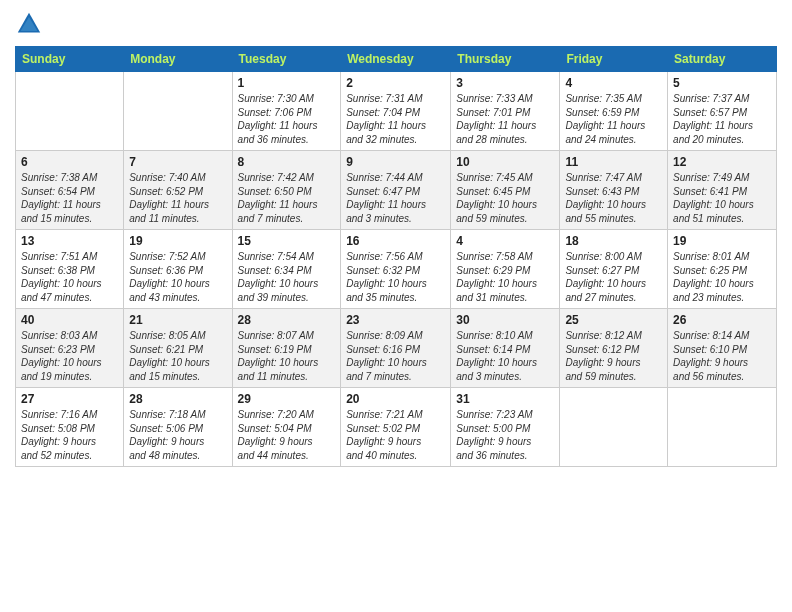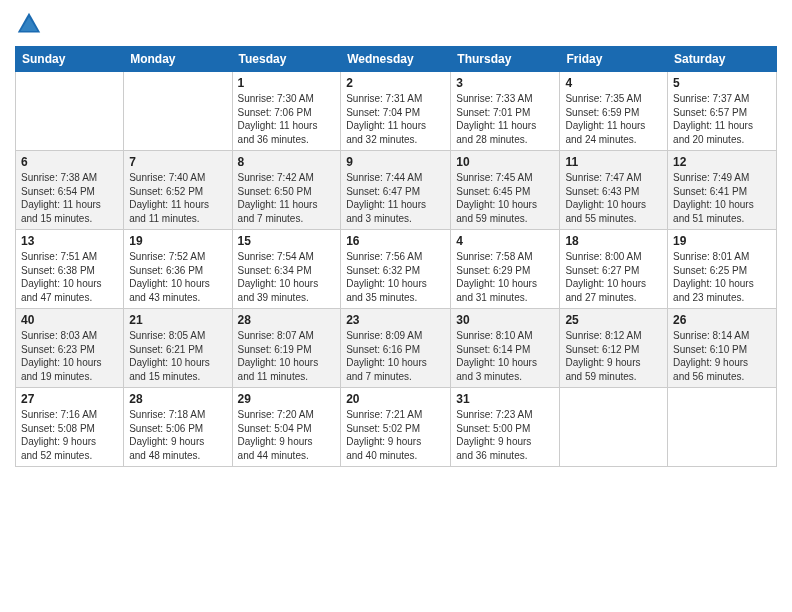--- a/index.html
+++ b/index.html
@@ -59,21 +59,21 @@
       font-size: 14px;
       color: #555;
     }
     .calendar {
       width: 100%;
       border-collapse: collapse;
       font-size: 10.5px;
     }
     .calendar th {
       background: #1a6ab1;
-      color: #ffffff;
+      color: #bef264;
       text-align: left;
       padding: 5px 6px;
       font-size: 12px;
       font-weight: bold;
       border: 1px solid #1a6ab1;
     }
     .calendar td {
       border: 1px solid #ccc;
       vertical-align: top;
       padding: 4px 5px;
@@ -83,20 +83,21 @@
     .day-number {
       font-weight: bold;
       font-size: 12px;
       color: #222;
       margin-bottom: 2px;
     }
     .day-content {
       color: #333;
       font-size: 10px;
       line-height: 1.35;
+      font-style: italic;
     }
     .empty-cell {
       background: #f9f9f9;
     }
     .row-shaded td {
       background: #f2f2f2;
     }
     .row-white td {
       background: #fff;
     }

